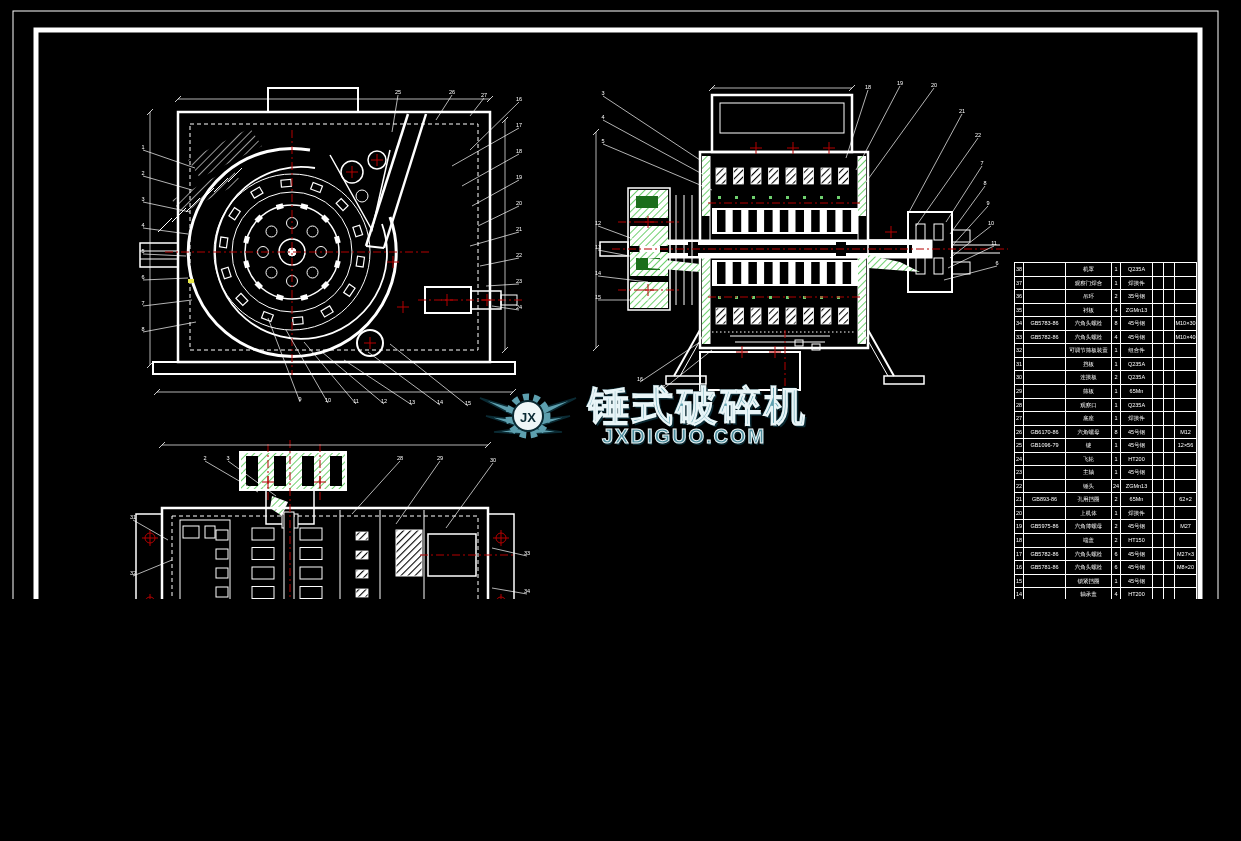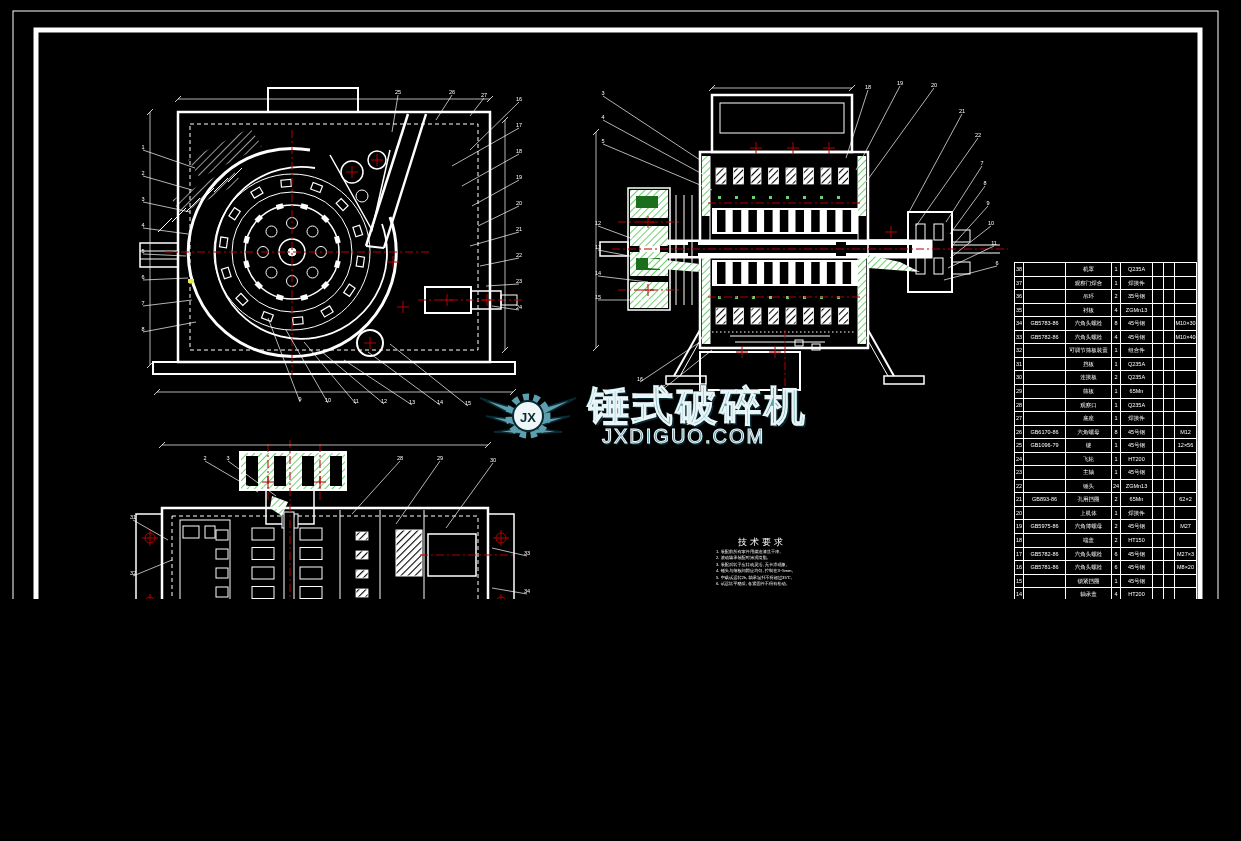--- a/index.html
+++ b/index.html
@@ -39,21 +39,21 @@
   .tb-sheet{flex:1;text-align:center;font-size:4px;line-height:8px;overflow:hidden;}
   .tb-right{flex:1;display:flex;flex-direction:column;}
   .tb-title{height:22px;border-bottom:1px solid #fff;text-align:center;overflow:hidden;
         font-size:5.5px;line-height:10px;padding-top:1px;}
   .tb-code{flex:1;text-align:center;font-size:5px;line-height:18px;overflow:hidden;}
   
   #wm{position:absolute;left:476px;top:376px;display:flex;align-items:center;pointer-events:none;}
   #wm .txt{margin-left:8px;}
   .wm-brand{font-size:41px;font-weight:bold;letter-spacing:3px;color:#5d9fae;
         -webkit-text-stroke:1px #e9f5f7;text-shadow:2px 2px 0 #0a2a33,-1px -1px 0 #0a2a33;line-height:40px;}
-  .wm-dom{font-size:20px;font-weight:normal;letter-spacing:2px;color:#4d8d9d;
+  .wm-dom{font-size:20px;font-weight:bold;letter-spacing:2px;color:#4d8d9d;
         -webkit-text-stroke:1px #e9f5f7;text-shadow:1px 2px 0 #0a2a33;line-height:20px;margin-left:14px;}
   
   #tech{position:absolute;left:716px;top:536px;width:120px;}
   #tech .tt{font-size:9px;letter-spacing:3px;color:#fff;text-align:center;width:92px;}
   #tech .tl{font-size:4.2px;line-height:6.4px;color:#fff;white-space:nowrap;}
 </style>
 </head>
 <body>
 
 <div id="stage">
@@ -556,31 +556,20 @@
     <circle cx="52" cy="40" r="19" fill="none" stroke="#5d9fae" stroke-width="7" stroke-dasharray="6 4.5"></circle>
     <circle cx="52" cy="40" r="15" fill="#eef6f7" stroke="#0a2a33" stroke-width="2"></circle>
     <text x="52" y="46" text-anchor="middle" font-size="13" font-weight="bold" fill="#0a2a33" font-family="Liberation Sans, sans-serif">JX</text>
   </svg>
   <div class="txt">
     <div class="wm-brand">锤式破碎机</div>
     <div class="wm-dom">JXDIGUO.COM</div>
   </div>
 </div>
 
-<div id="tech">
-  <div class="tt">技术要求</div>
-  <div id="techlines">
-        <div class="tl">1. 装配前所有零件用煤油清洗干净。</div>
-        <div class="tl">2. 滚动轴承装配时涂润滑脂。</div>
-        <div class="tl">3. 装配后转子应转动灵活, 无卡滞现象。</div>
-        <div class="tl">4. 锤头与筛板间隙应均匀,  控制在3~5mm。</div>
-        <div class="tl">5. 空载试运转2h, 轴承温升不得超过35℃。</div>
-        <div class="tl">6. 试运转平稳后, 各紧固件不得有松动。</div>
-      </div>
-</div>
 
 <div id="bom">
       <div class="bomrow">
         <span>38</span>
         <span></span>
         <span>机罩</span>
         <span>1</span>
         <span>Q235A</span>
         <span></span>
         <span></span>

